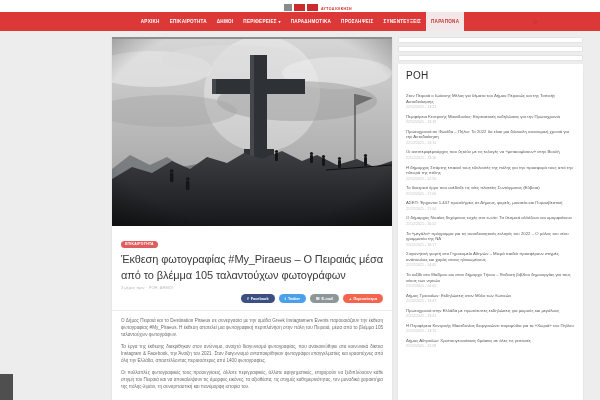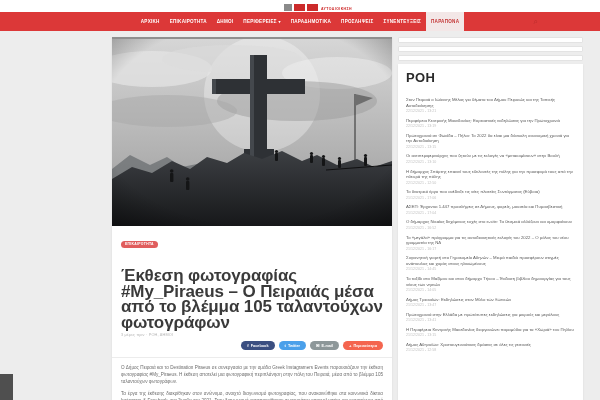--- a/index.html
+++ b/index.html
@@ -43,22 +43,22 @@
     padding-bottom:6px;
   }
   .article-photo { display:block; width:280px; height:187px; background:#bdbdbd; }
   .article-body { padding:5px 9px 0; }
   .cat-badge {
     display:inline-block; background:#e05d5d; color:#fff;
     font-size:3.4px; font-weight:bold; letter-spacing:.3px;
     padding:1.5px 4px; border-radius:4px;
   }
   .article-title {
-    margin-top:19px; font-size:17px; line-height:15.5px; letter-spacing:-.1px;
-    font-weight:bold; color:#3a3a3a;
+    margin-top:3px; font-size:11px; line-height:15.5px; letter-spacing:-.1px;
+    font-weight:normal; color:#3a3a3a;
   }
   .byline { margin-top:3px; font-size:3.8px; color:#b3b3b3; letter-spacing:.2px; }
   .share-row { display:flex; justify-content:flex-end; gap:4px; margin:4px 0 7px; }
   .share-pill {
     display:flex; align-items:center; gap:2px; color:#fff;
     font-size:3.8px; font-weight:bold; padding:2.5px 6px; border-radius:7px; cursor:pointer;
     white-space:nowrap;
   }
   .share-icon { font-size:4.2px; line-height:4px; }
   .article-divider { border-top:1px solid #ececec; margin:0 -9px 7px; }
@@ -69,21 +69,21 @@
   
   .sidebar { position:absolute; left:398px; top:37px; width:185px; }
   .skel-bar {
     height:6px; background:#fff; border:1px solid #e3e3e3;
     margin-bottom:3px; border-radius:1px; cursor:pointer;
   }
   .feed-card {
     background:#fff; box-shadow:0 1px 2px rgba(0,0,0,.08);
     padding:6px 8px 8px; min-height:340px;
   }
-  .feed-title { font-size:13px; font-weight:bold; color:#2b2b2b; margin-bottom:12px; letter-spacing:.3px; }
+  .feed-title { font-size:10px; font-weight:normal; color:#2b2b2b; margin-bottom:12px; letter-spacing:.3px; }
   .feed-item { margin-bottom:4.5px; cursor:pointer; }
   .feed-item-title {
     font-size:4.3px; line-height:5.6px; color:#5a5a5a;
     max-height:11.2px; overflow:hidden;
   }
   .feed-item-time { font-size:3.6px; color:#c2c2c2; margin-top:1px; }
   
   .feedback-tab {
     position:absolute; left:0; top:374px; width:13px; height:26px;
     background:#4f4f4f; cursor:pointer;

